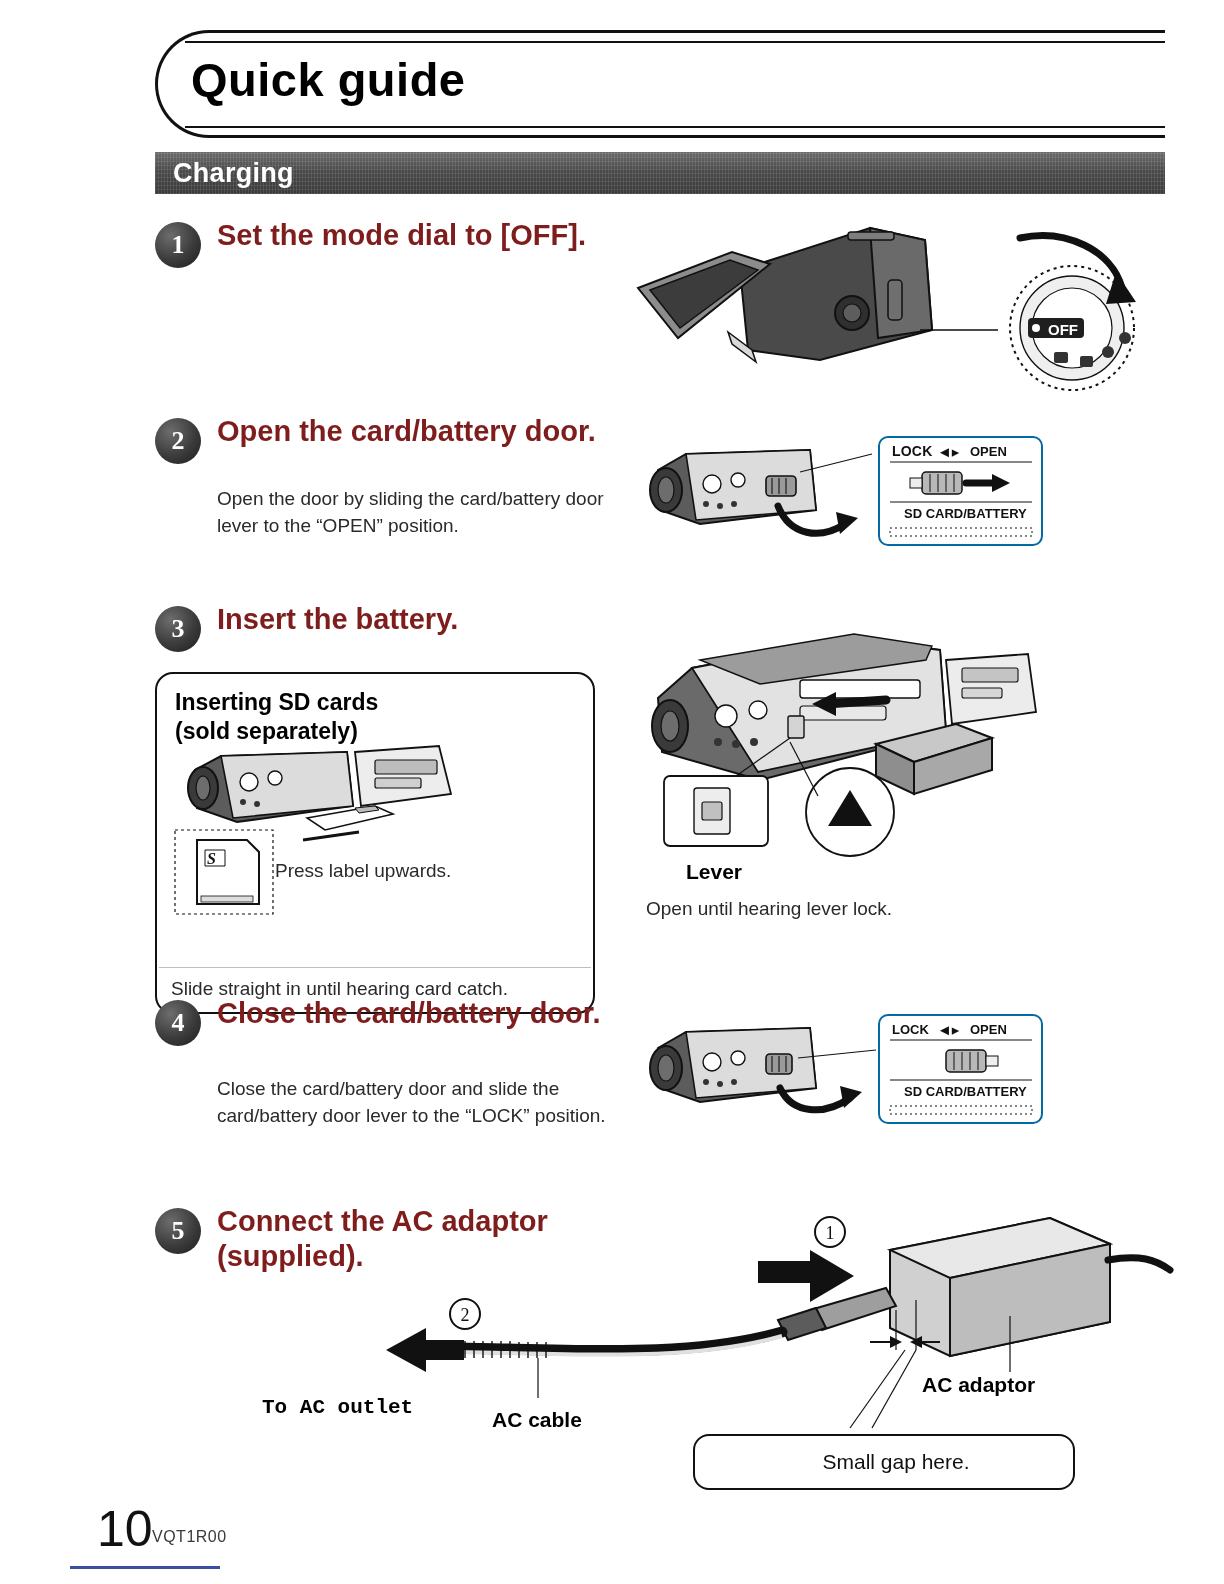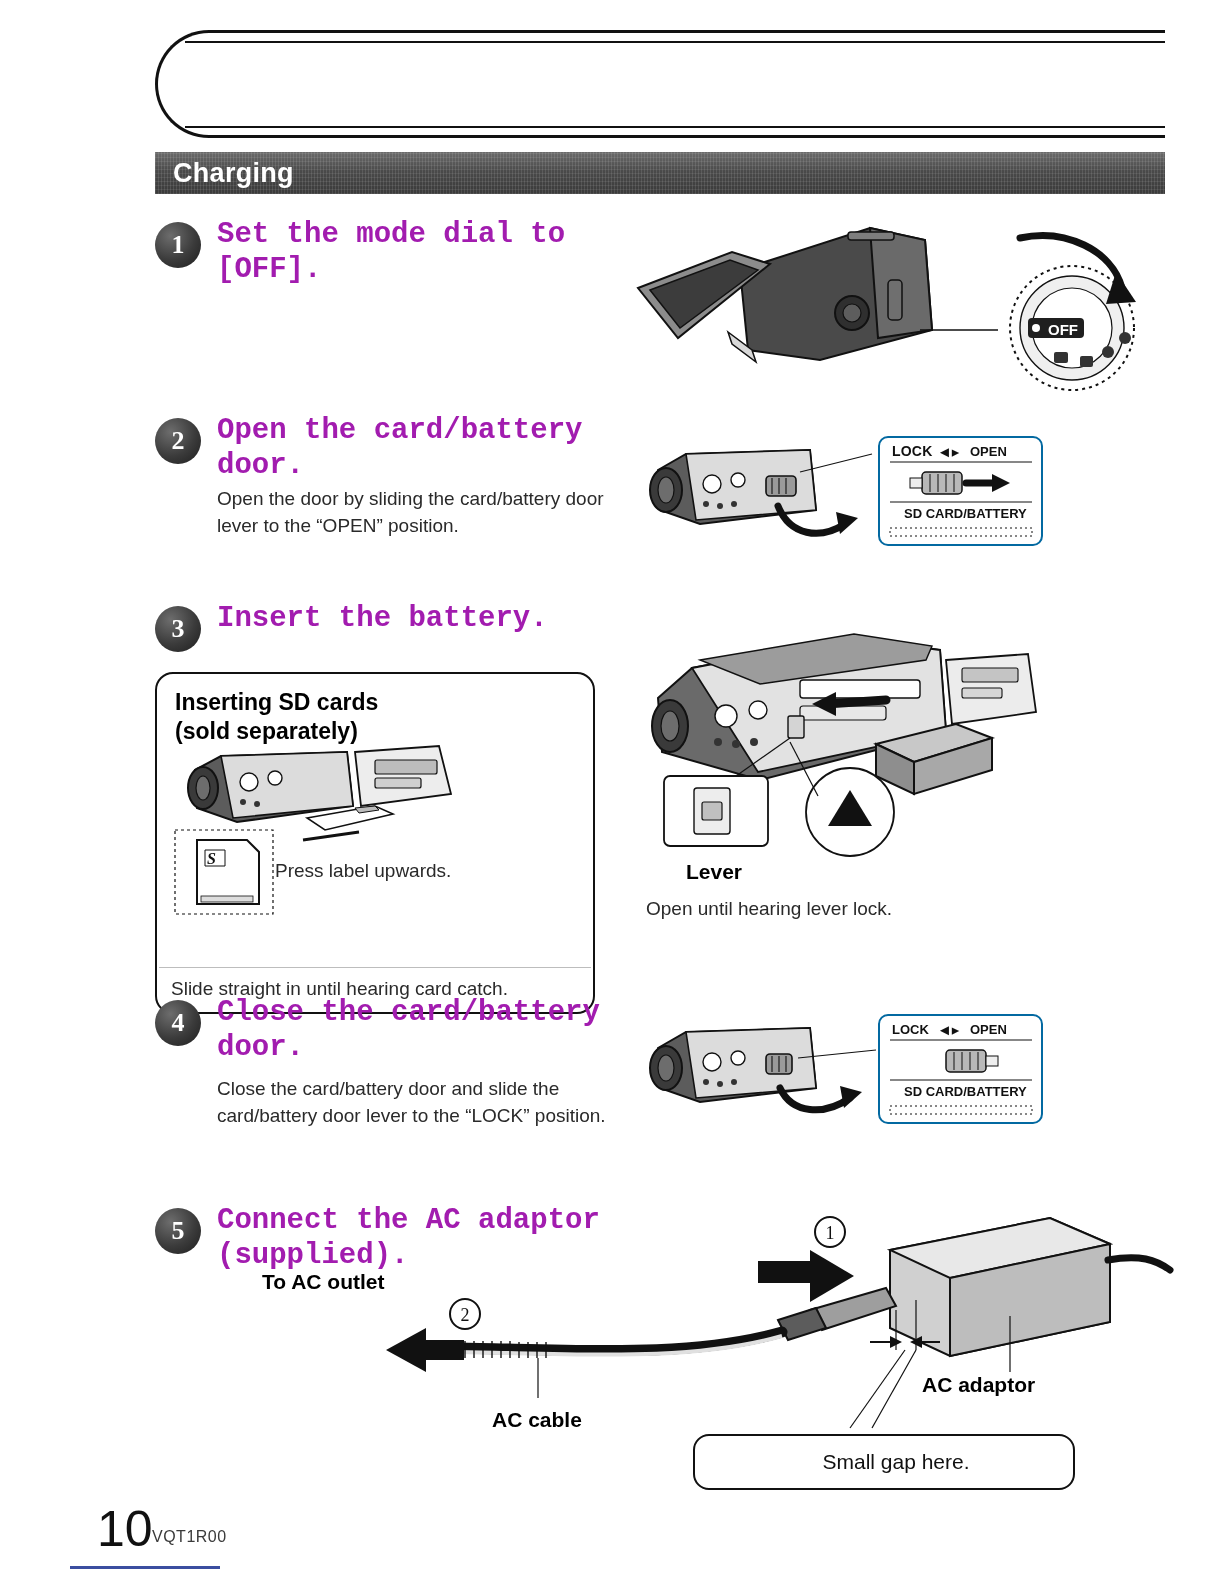--- a/index.html
+++ b/index.html
@@ -110,23 +110,22 @@
     line-height: 46px;
     font-family: "Liberation Serif", serif;
   }
   .step-title {
     position: absolute;
     left: 62px;
     top: -4px;
     font-size: 29px;
     font-weight: bold;
     line-height: 1.2;
-    color: #a21caf;
+    color: #7f1d1d;
     width: 400px;
-    font-family: Liberation Mono, monospace;
   }
   .step-body {
     position: absolute;
     left: 62px;
     font-size: 19px;
     line-height: 1.42;
     color: #2a2a2a;
     width: 390px;
   }
 
@@ -258,20 +257,21 @@
 </style>
 </head>
 <body>
 
 <div class="page">
 
   <div class="header-wrap">
     <div class="header-round"></div>
     <div class="header-inner-line"></div>
     <div class="header-inner-line2"></div>
+    <div class="page-title">Quick guide</div>
   </div>
 
   <div class="section-band">
     <div class="section-band-title">Charging</div>
   </div>
 
   <div class="step" style="top:222px;">
     <div class="step-num">1</div>
     <div class="step-title">Set the mode dial to [OFF].</div>
   </div>
@@ -557,21 +557,21 @@
       <line x1="666" y1="100" x2="666" y2="150" stroke="#111" stroke-width="1.2"></line>
 
       <line x1="655" y1="150" x2="600" y2="228" stroke="#111" stroke-width="1.2"></line>
       <line x1="666" y1="150" x2="622" y2="228" stroke="#111" stroke-width="1.2"></line>
       <line x1="760" y1="116" x2="760" y2="172" stroke="#111" stroke-width="1.2"></line>
 
       <line x1="288" y1="158" x2="288" y2="198" stroke="#111" stroke-width="1.2"></line>
     </svg>
   </div>
 
-  <div class="cap-label" style="left:262px; top:1270px;">To AC outlet</div>
+  <div class="cap-label" style="left:262px; top:1396px;font-family:Liberation Mono, monospace;">To AC outlet</div>
   <div class="cap-label" style="left:492px; top:1408px;">AC cable</div>
   <div class="cap-label" style="left:922px; top:1373px;">AC adaptor</div>
 
   <div class="gap-box">
     <div class="gap-box-text">Small gap here.</div>
   </div>
 
   <div class="page-number">10</div>
   <div class="doc-code">VQT1R00</div>
   <div class="footer-rule"></div>

